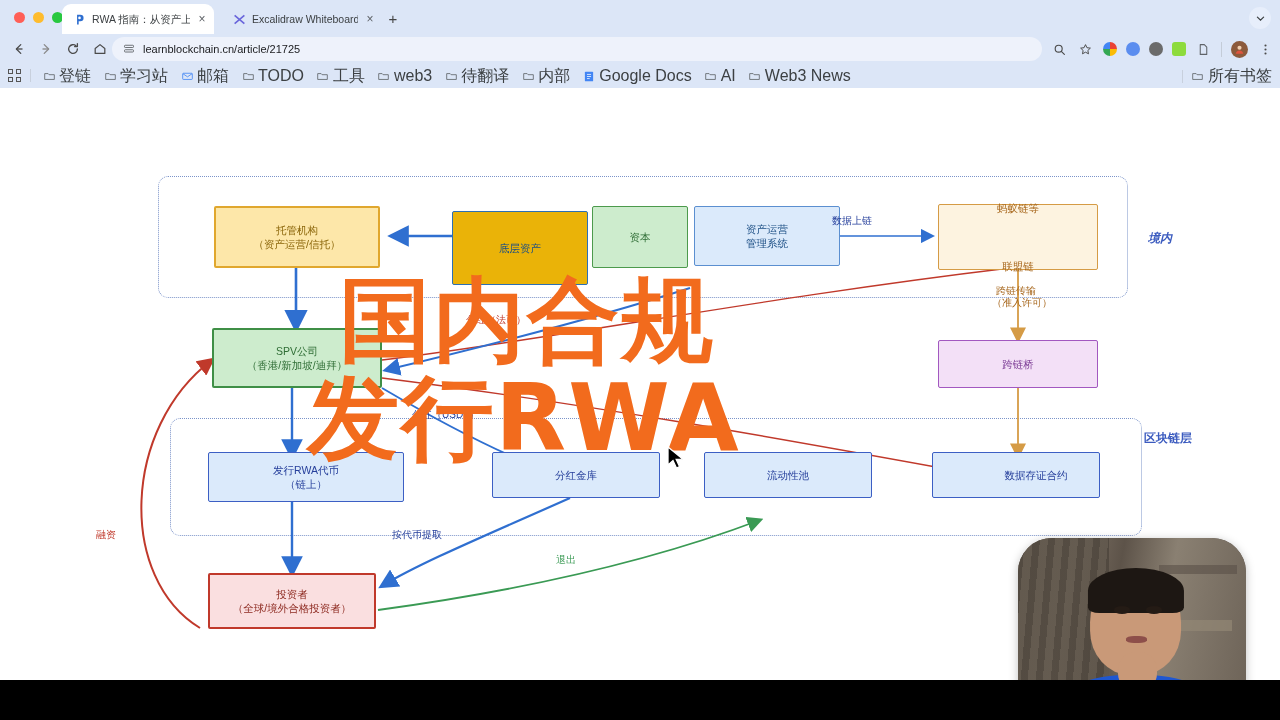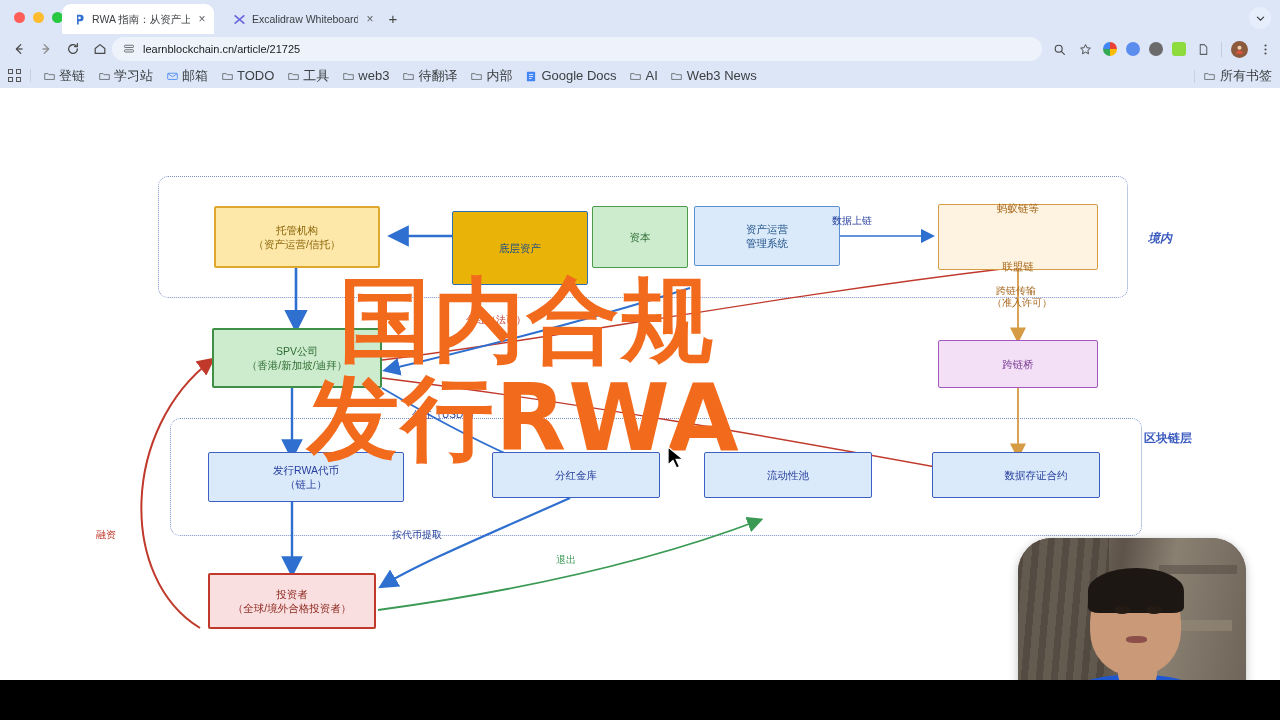--- a/index.html
+++ b/index.html
@@ -52,21 +52,21 @@
                display: flex; align-items: center; justify-content: center; font-size: 9px; color: #fff; }
 
   
   .bookmarks { position: relative; height: 24px; width: 100%; }
   .bm-grid { position: absolute; left: 8px; top: 5px; width: 14px; height: 14px; }
   .bm-grid i { position: absolute; width: 5px; height: 5px; border: 1px solid #555; }
   .bm-sep { position: absolute; left: 30px; top: 5px; width: 1px; height: 13px; background: #c8d0dd; }
   .bm-list { position: absolute; left: 38px; top: 0; height: 24px; display: flex; align-items: center; gap: 3px; }
   .bm { display: flex; align-items: center; gap: 4px; padding: 2px 5px; border-radius: 4px; }
   .bm-ico { width: 12px; height: 11px; flex: 0 0 12px; display: flex; align-items: center; justify-content: center; }
-  .bm-label { font-size: 13px; color: #3c4043; white-space: nowrap; line-height: 12px; }
+  .bm-label { font-size: 16px; color: #3c4043; white-space: nowrap; line-height: 12px; }
   .bm-right { position: absolute; right: 8px; top: 0; height: 24px; display: flex; align-items: center; gap: 5px; }
   .bm-right-sep { width: 1px; height: 13px; background: #c8d0dd; margin-right: 3px; }
 
   
   .page { position: absolute; left: 0; top: 88px; width: 1280px; height: 592px; background: #ffffff; overflow: hidden; }
   .canvas { position: absolute; left: 0; top: 0; width: 1280px; height: 592px; }
 
   .node { position: absolute; display: flex; flex-direction: column; align-items: center;
           justify-content: center; text-align: center; border-radius: 2px; }
   .node-line { font-size: 10.5px; line-height: 14px; white-space: nowrap; }

